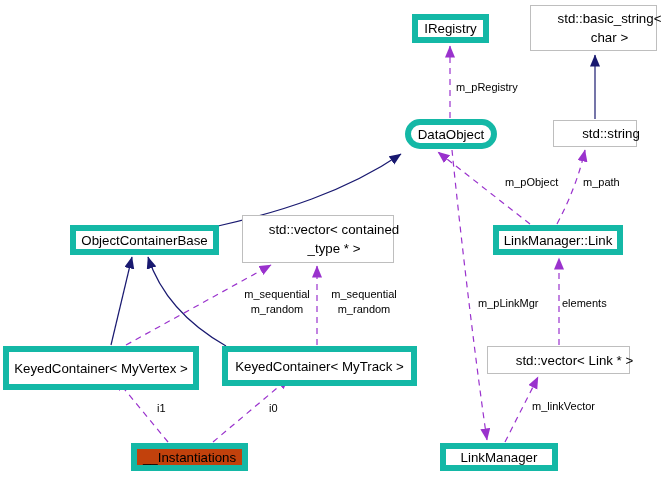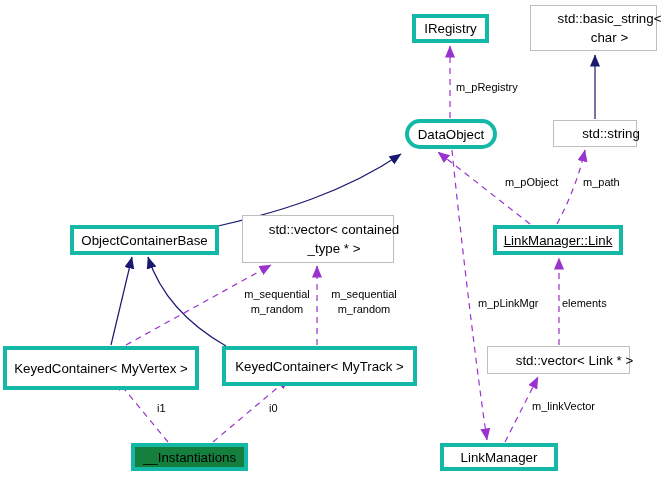--- a/index.html
+++ b/index.html
@@ -1,24 +1,24 @@
 <!DOCTYPE html>
 <html><head>
 <meta charset="utf-8">
 <style>
   html,body{margin:0;padding:0;background:#ffffff;}
   #canvas{position:relative;width:661px;height:477px;background:#ffffff;overflow:hidden;
           font-family:"Liberation Sans", sans-serif;}
   #edges{position:absolute;left:0;top:0;width:661px;height:477px;}
   .node{position:absolute;box-sizing:border-box;display:flex;flex-direction:column;
         align-items:center;justify-content:center;text-align:center;
-        background:#ffffff;border:4px solid #14b8a6;color:#000000;
+        background:#ffffff;border:6px solid #14b8a6;color:#000000;
         font-size:13.3px;line-height:19px;white-space:nowrap;}
   .node.external{border:1px solid #bebebe;padding-left:32px;}
-  .node.focus{background:#15803d;}
+  .node.focus{background:#c2410c;}
   .nline{display:block;}
   .elabel{position:absolute;color:#000000;font-size:11px;line-height:15px;white-space:nowrap;}
   .elabel.two{text-align:center;}
   .edge{fill:none;stroke-width:1.2px;}
   .edge.dashed{stroke-dasharray:6,5;}
 </style>
 </head>
 <body>
 
 <div id="canvas">
@@ -69,21 +69,21 @@
 
   <div class="node" style="left:70px;top:225px;width:149px;height:30px;">
     <span>ObjectContainerBase</span>
   </div>
 
   <div class="node external" style="left:242px;top:215px;width:152px;height:48px;">
     <span class="nline">std::vector&lt; contained</span>
     <span class="nline">_type * &gt;</span>
   </div>
 
-  <div class="node" style="left:493px;top:225px;width:130px;height:30px;text-decoration:underline;">
+  <div class="node" style="left:493px;top:225px;width:130px;height:30px;">
     <span>LinkManager::Link</span>
   </div>
 
   <div class="node" style="left:3px;top:346px;width:196px;height:44px;">
     <span>KeyedContainer&lt; MyVertex &gt;</span>
   </div>
 
   <div class="node" style="left:222px;top:346px;width:195px;height:40px;">
     <span>KeyedContainer&lt; MyTrack &gt;</span>
   </div>

